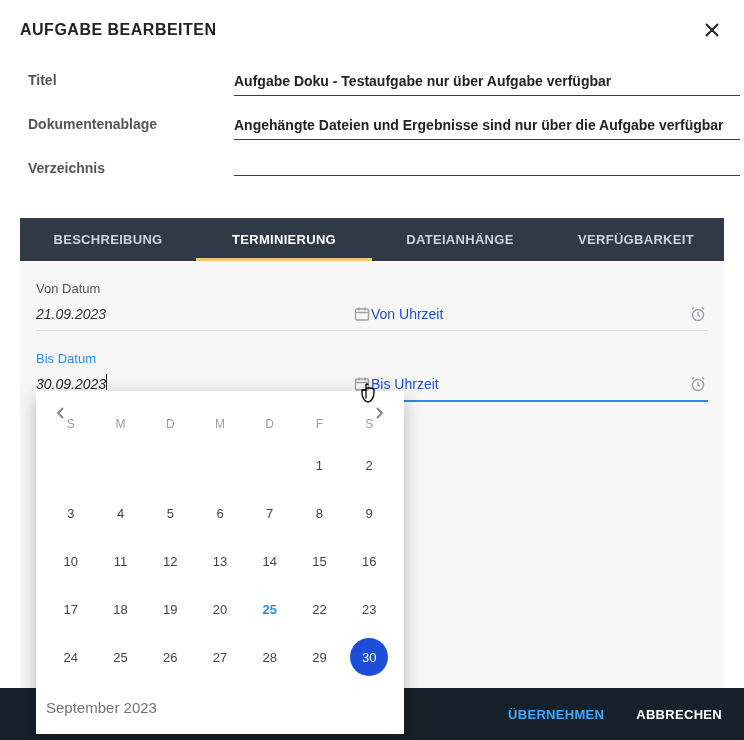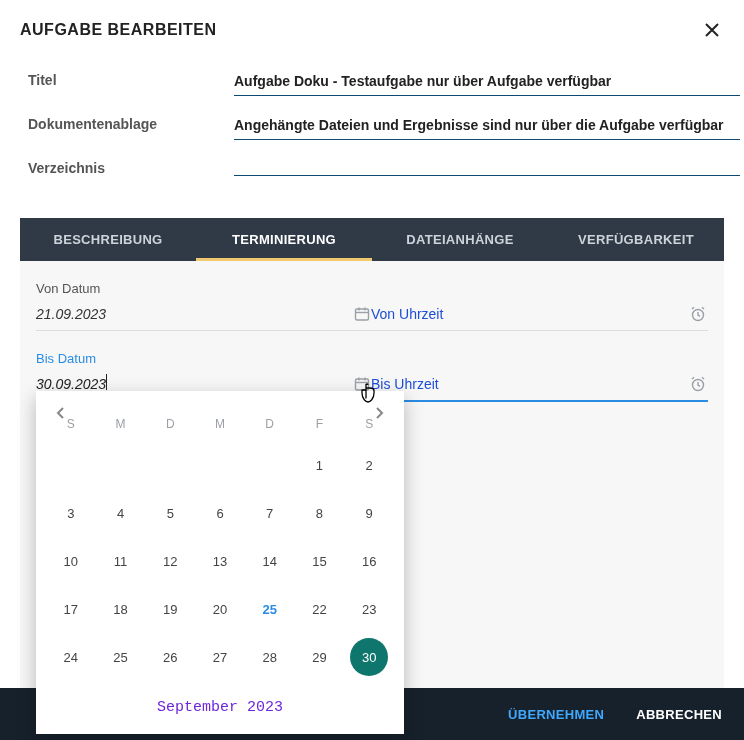--- a/index.html
+++ b/index.html
@@ -28,22 +28,22 @@
   .icon-clock { width: 20px; height: 20px; display: inline-flex; align-items: center; justify-content: center; color: #9aa0a6; flex: 0 0 auto; }
   .group { margin-bottom: 20px; }
   .calendar-popup { position: absolute; top: 130px; left: 16px; width: 368px; background: #fff; box-shadow: 0 6px 18px rgba(0,0,0,0.25); padding: 12px 10px 18px 10px; z-index: 10; }
   .cal-nav { display: flex; justify-content: space-between; padding: 0 6px 4px 6px; }
   .cal-nav-btn { background: none; border: none; color: #888; cursor: pointer; padding: 4px; font-size: 14px; }
   .cal-grid-head, .cal-grid { display: grid; grid-template-columns: repeat(7, 1fr); text-align: center; }
   .cal-grid-head { color: #9aa0a6; font-size: 12px; margin-top: -10px; margin-bottom: 10px; }
   .cal-day { height: 48px; display: flex; align-items: center; justify-content: center; font-size: 13px; color: #444; cursor: pointer; }
   .cal-day.empty { cursor: default; }
   .cal-day.highlight { color: #2a8ce3; font-weight: 600; }
-  .cal-day.selected span { width: 38px; height: 38px; border-radius: 50%; background: #0f766e; color: #fff; display: flex; align-items: center; justify-content: center; }
-  .cal-title { text-align: center; font-size: 15px; color: #6d28d9; margin-top: 18px; font-family: Liberation Mono, monospace; }
+  .cal-day.selected span { width: 38px; height: 38px; border-radius: 50%; background: #1d4ed8; color: #fff; display: flex; align-items: center; justify-content: center; }
+  .cal-title { font-size: 15px; color: #737373; margin-top: 18px; }
   .footer { background: #17212b; height: 52px; display: flex; align-items: center; justify-content: flex-end; padding: 0 22px; gap: 32px; margin-top: auto; }
   .footer-btn { background: none; border: none; color: #fff; font-weight: 600; font-size: 13px; letter-spacing: 0.3px; cursor: pointer; }
   .footer-btn.primary { color: #3fa8ff; }
   .caret { display: inline-block; width: 1px; height: 16px; background: #222; vertical-align: middle; margin-left: 0; }
   .cursor { position: absolute; top: 122px; left: 338px; z-index: 20; pointer-events: none; }
   svg { display: block; }
 </style>
 </head>
 <body>
 

